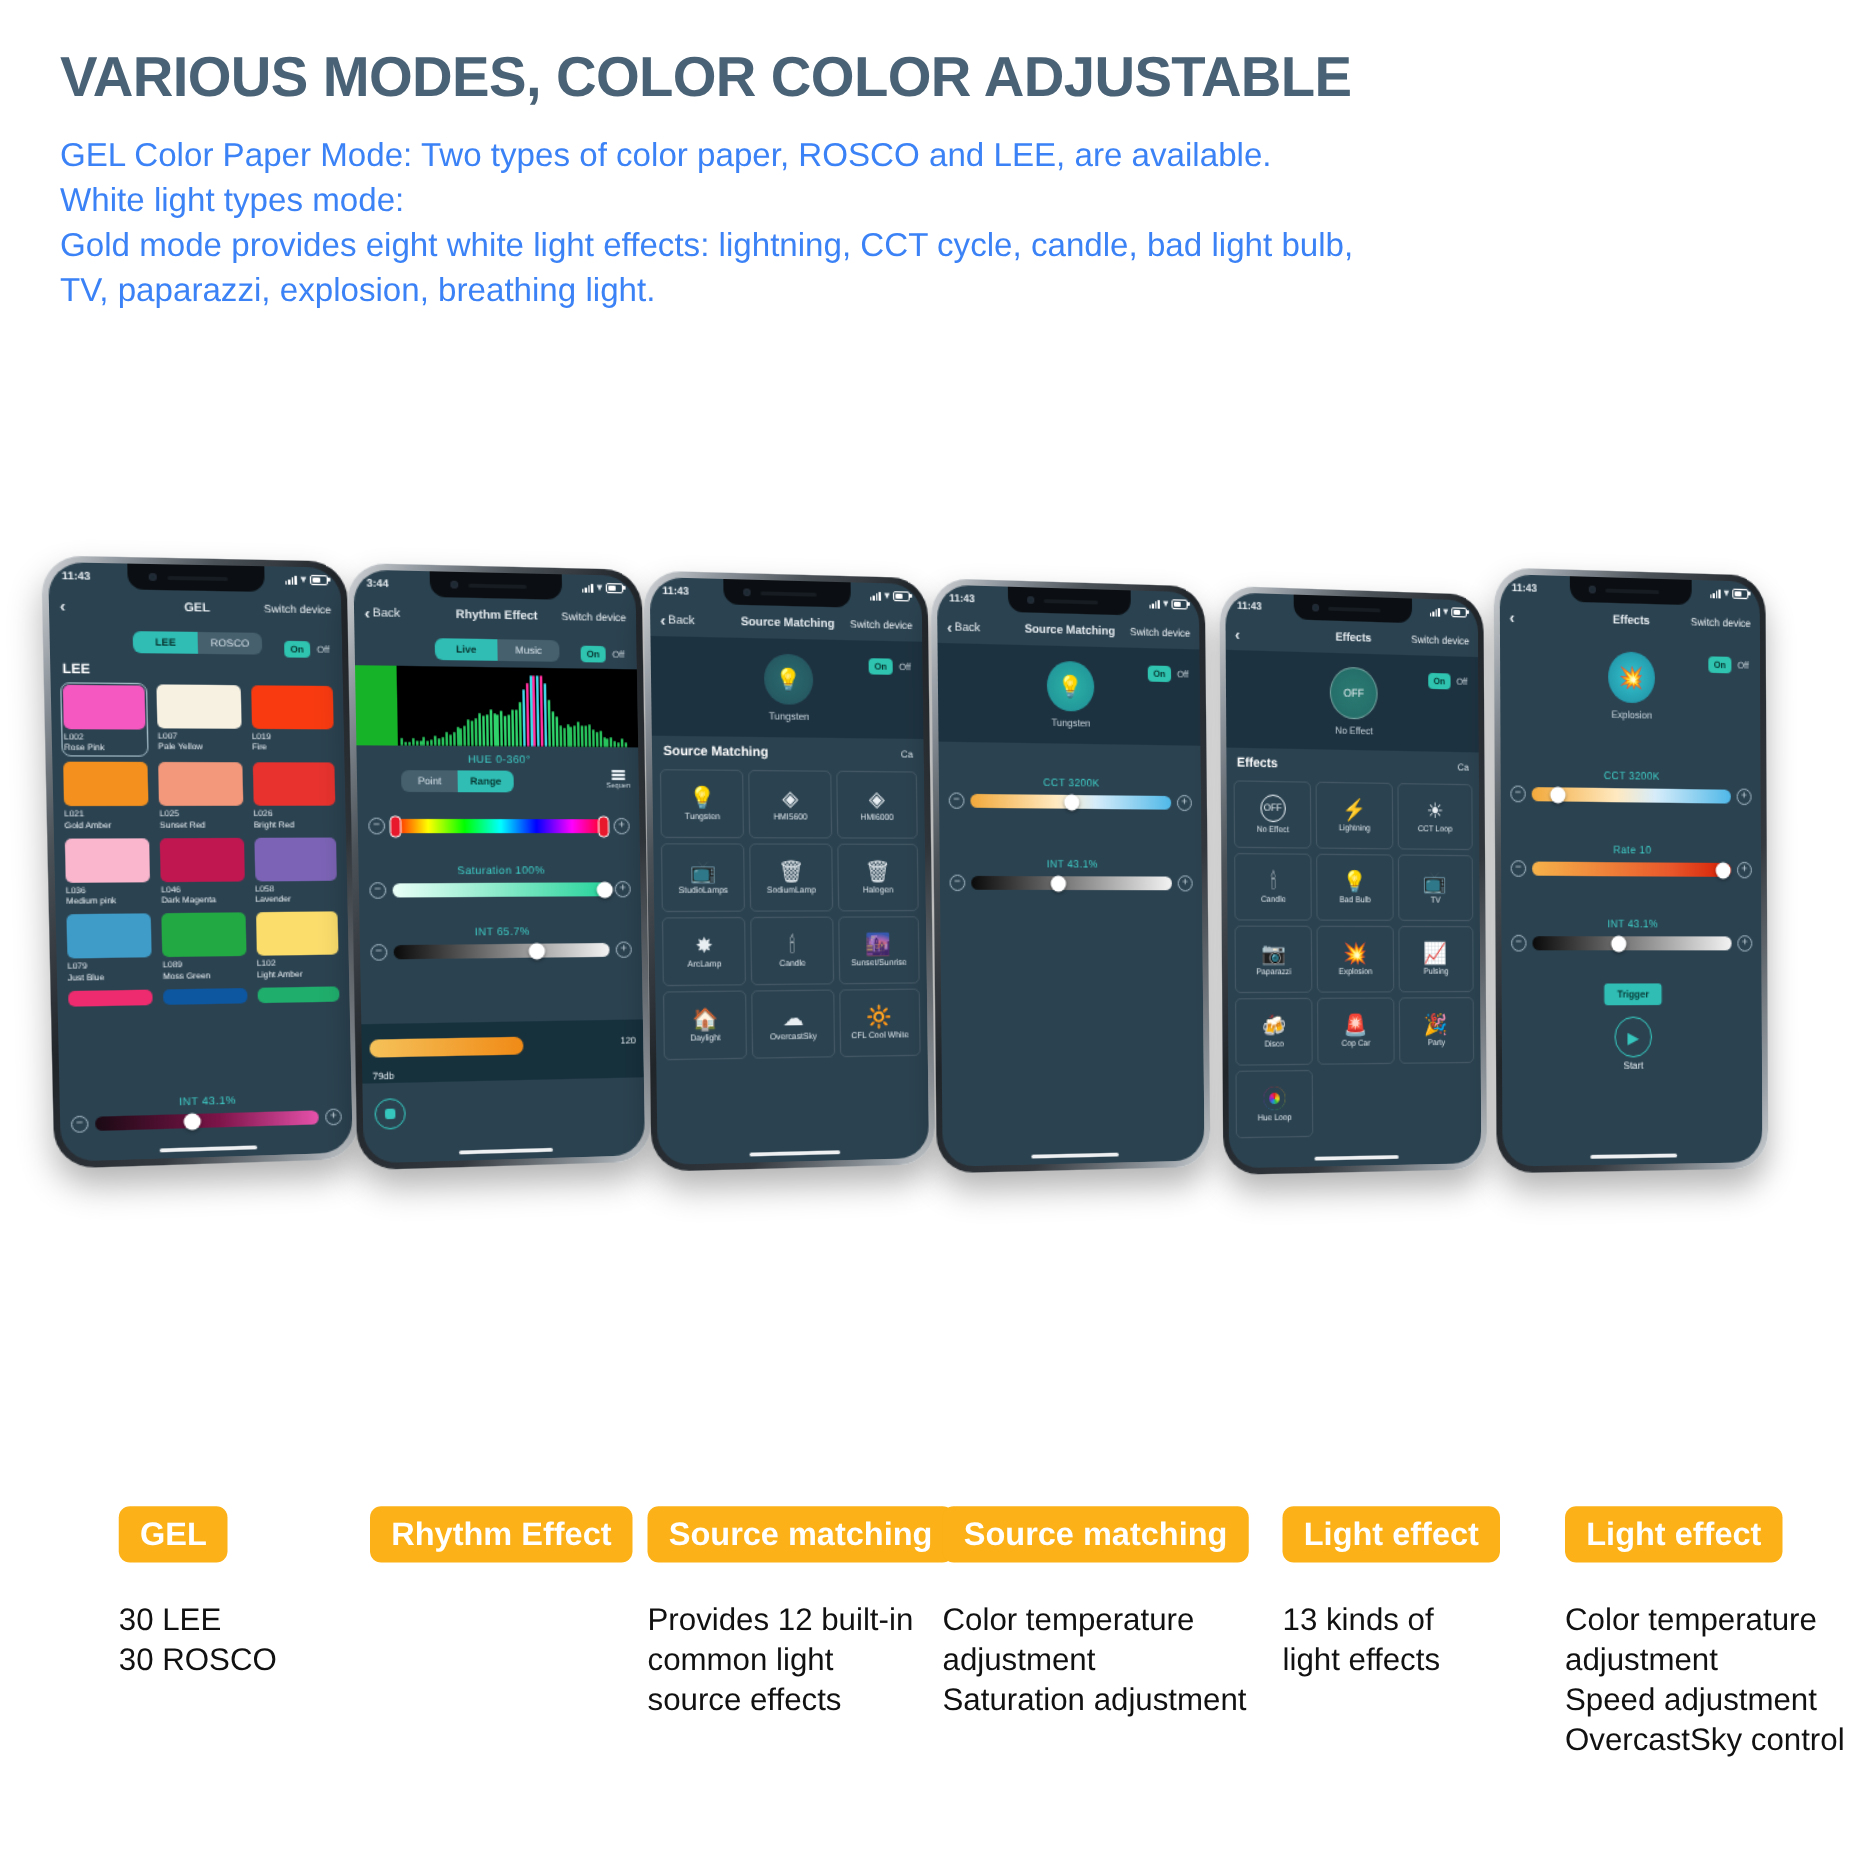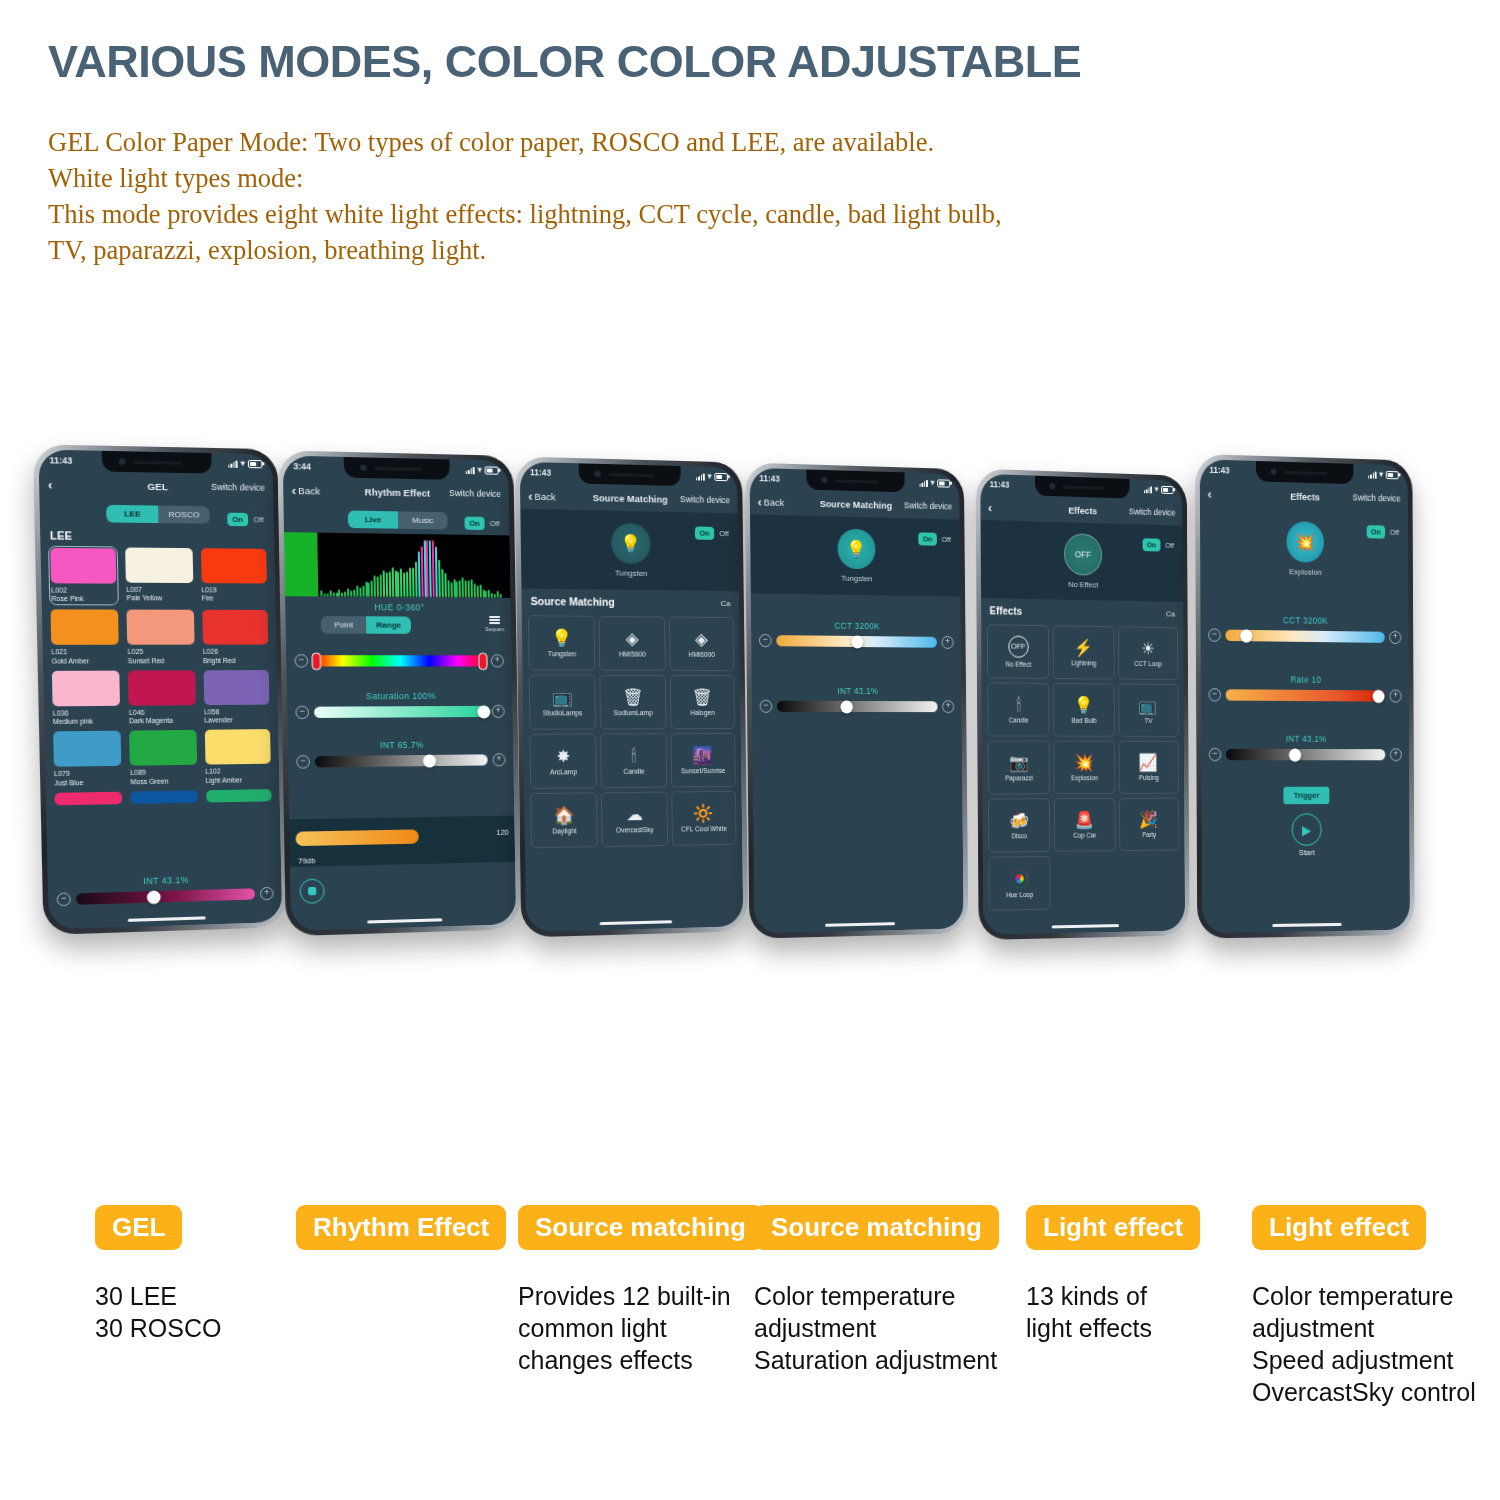--- a/index.html
+++ b/index.html
@@ -9,22 +9,22 @@
     overflow:hidden;position:relative;
   }
   
   .title{
     position:absolute;left:48px;top:36px;
     font-size:45px;font-weight:bold;letter-spacing:-0.5px;
     color:#4a6275;font-family:"Liberation Sans",sans-serif;
     white-space:nowrap;
   }
   .intro{
-    position:absolute;left:48px;top:124px;width:1300px;
-    font-size:26.5px;line-height:36px;color:#a16207;font-family:Liberation Serif, serif;
+    position:absolute;left:48px;top:106px;width:1300px;
+    font-size:26.5px;line-height:36px;color:#3b82f6;
   }
   .intro div{white-space:nowrap;}
 
   
   .fan{position:absolute;left:0;top:440px;width:1500px;height:760px;
        perspective:2600px;}
   .phone{
     position:absolute;width:232px;height:470px;
     background:linear-gradient(120deg,#d4d7da 0%,#8f969d 12%,#4b5258 26%,#20252a 45%,#33393f 70%,#9aa1a7 92%,#cfd3d6 100%);
     border-radius:30px;
@@ -165,21 +165,21 @@
   .captext{margin-top:30px;font-size:25px;line-height:32px;color:#111;}
   .captext div{white-space:nowrap;}
 </style>
 </head>
 <body>
 
 <div class="title">VARIOUS MODES, COLOR COLOR ADJUSTABLE</div>
 <div class="intro">
   <div>GEL Color Paper Mode: Two types of color paper, ROSCO and LEE, are available.</div>
   <div>White light types mode:</div>
-  <div>This mode provides eight white light effects: lightning, CCT cycle, candle, bad light bulb,</div>
+  <div>Gold mode provides eight white light effects: lightning, CCT cycle, candle, bad light bulb,</div>
   <div>TV, paparazzi, explosion, breathing light.</div>
 </div>
 
 <div class="fan">
 
   <div class="phone" style="left:46px;top:14px;transform:rotateY(17deg) rotateZ(-1.2deg) scale(1.03);">
     <div class="screen">
       <div class="notch">
           <span class="cam"></span>
           <span class="spk"></span>
@@ -749,21 +749,21 @@
     </div>
   </div>
   <div class="cap" style="left:296px;">
     <span class="badge">Rhythm Effect</span>
   </div>
   <div class="cap" style="left:518px;">
     <span class="badge">Source matching</span>
     <div class="captext">
       <div>Provides 12 built-in</div>
       <div>common light</div>
-      <div>changes effects</div>
+      <div>source effects</div>
     </div>
   </div>
   <div class="cap" style="left:754px;">
     <span class="badge">Source matching</span>
     <div class="captext">
       <div>Color temperature</div>
       <div>adjustment</div>
       <div>Saturation adjustment</div>
     </div>
   </div>

